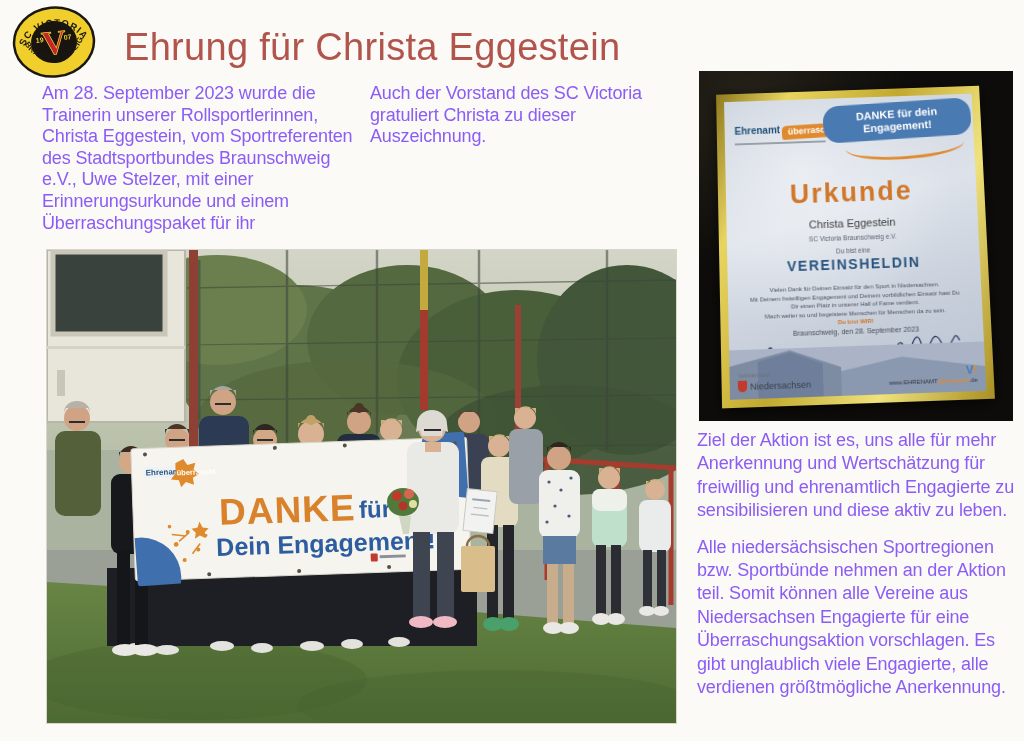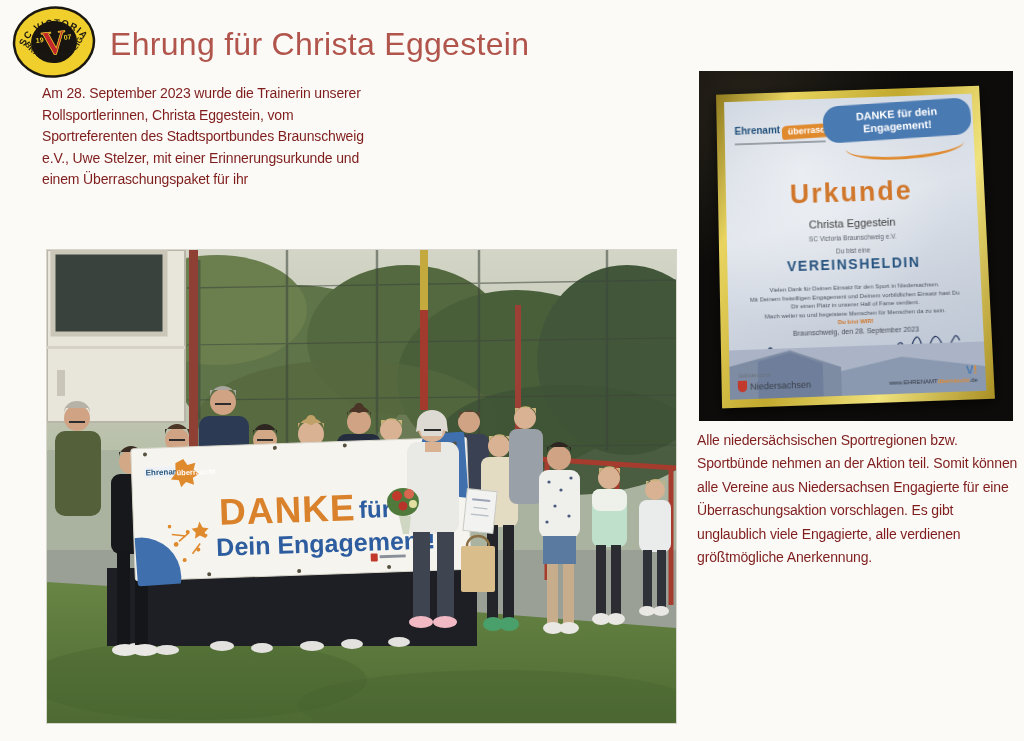--- a/index.html
+++ b/index.html
@@ -8,26 +8,26 @@
     background:#fbfaf6;
     font-family:"Liberation Sans","DejaVu Sans",sans-serif;
     color:#4e4e4e;
     -webkit-font-smoothing:antialiased;
   }
   .abs{position:absolute;}
 
   
   #club-logo{left:12px;top:5px;width:84px;height:74px;}
   #page-title{
-    left:110px;top:26px;font-size:32px;color:#b0544c;
+    left:124px;top:26px;font-size:38px;color:#b0544c;
     letter-spacing:.3px;font-weight:500;
   }
 
   
-  .bodytext{font-size:14px;line-height:21.6px;color:#7f1d1d;letter-spacing:-.15px;}
+  .bodytext{font-size:18px;line-height:21.6px;color:#8b5cf6;letter-spacing:-.15px;}
   .bodytext p{margin:0 0 11px 0;}
   #col-1{left:42px;top:83px;width:322px;}
   #col-2{left:370px;top:83px;width:302px;}
   #col-right{left:697px;top:429px;width:322px;}
   #col-right .bodytext{line-height:23.4px;}
   #col-right p{margin:0 0 13px 0;}
 
   
   #photo{left:47px;top:250px;width:629px;height:473px;background:#aab3a0;
          outline:1px solid #d8d5cc;}
@@ -118,24 +118,26 @@
   </svg>
 </div>
 
 <div class="abs" id="page-title">Ehrung für Christa Eggestein</div>
 
 <div class="abs bodytext" id="col-1">
   <p>Am 28. September 2023 wurde die Trainerin unserer Rollsportlerinnen, Christa Eggestein, vom Sportreferenten des Stadtsportbundes Braunschweig e.V., Uwe Stelzer, mit einer Erinnerungsurkunde und einem Überraschungspaket für ihr</p>
 </div>
 
 <div class="abs bodytext" id="col-2">
+  <p>Auch der Vorstand des SC Victoria gratuliert Christa zu dieser Auszeichnung.</p>
 </div>
 
 <div class="abs" id="col-right">
   <div class="bodytext">
+    <p>Ziel der Aktion ist es, uns alle für mehr Anerkennung und Wertschätzung für freiwillig und ehrenamtlich Engagierte zu sensibilisieren und diese aktiv zu leben.</p>
     <p>Alle niedersächsischen Sportregionen bzw. Sportbünde nehmen an der Aktion teil. Somit können alle Vereine aus Niedersachsen Engagierte für eine Überraschungsaktion vorschlagen. Es gibt unglaublich viele Engagierte, alle verdienen größtmögliche Anerkennung.</p>
   </div>
 </div>
 
 <div class="abs" id="photo">
 <svg width="629" height="473" viewBox="0 0 629 473">
   <defs>
     <clipPath id="bannerClip">
           <rect x="86" y="193" width="336" height="132" rx="3" transform="rotate(-2 254 259)"></rect>
         </clipPath>

